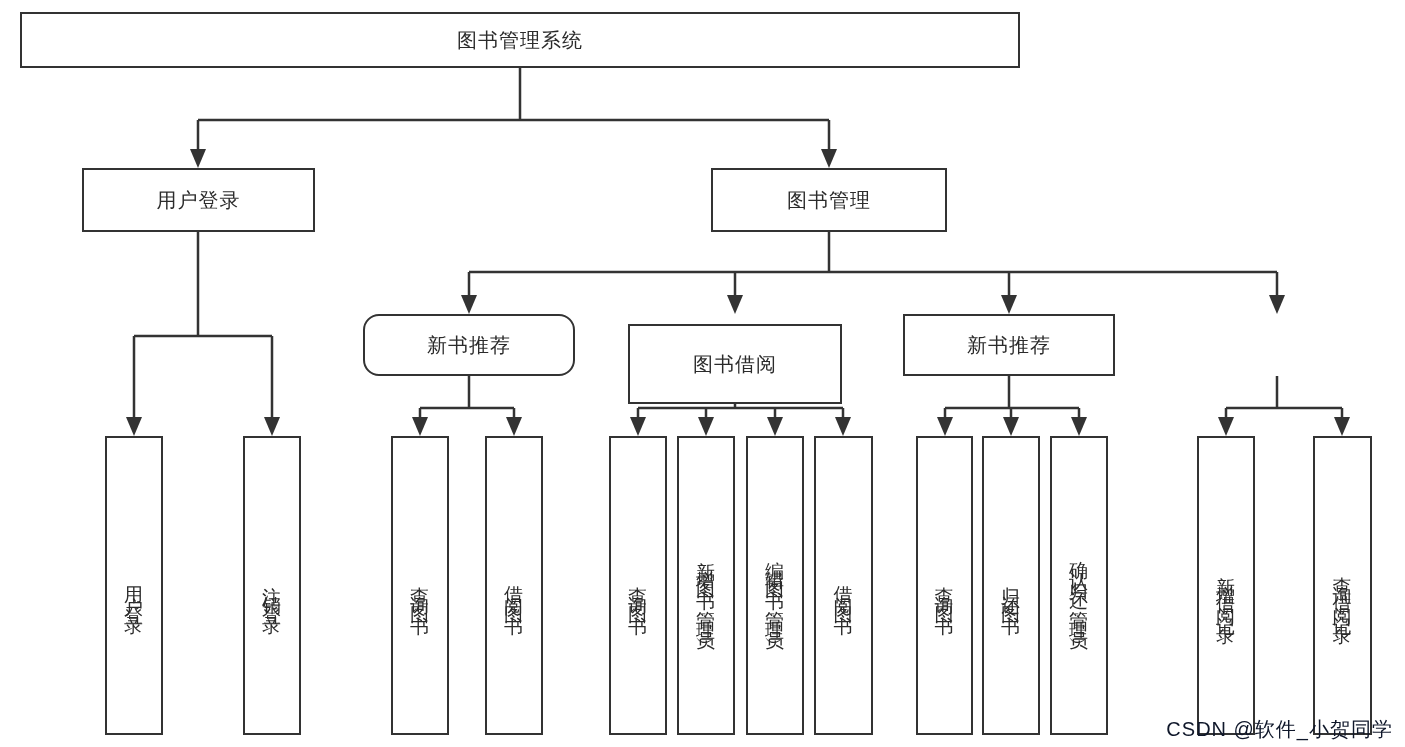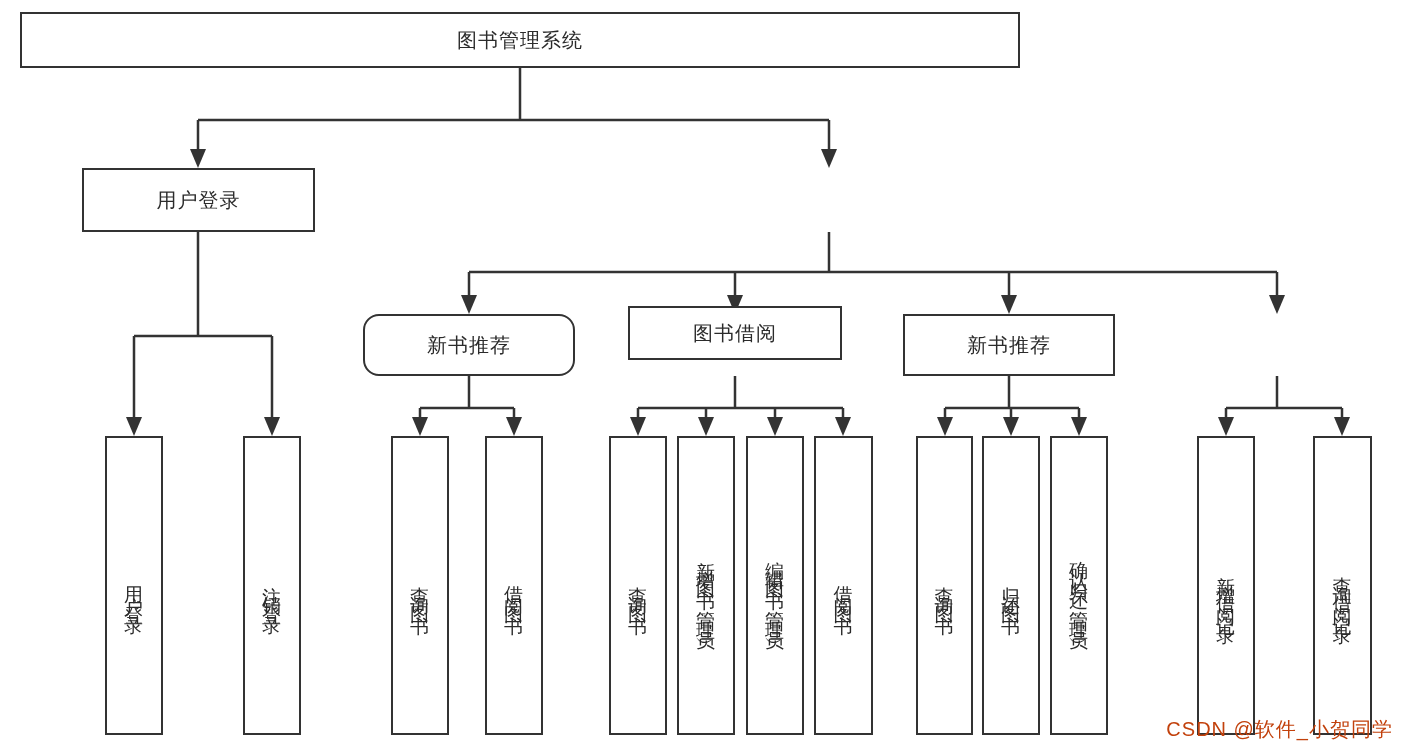--- a/index.html
+++ b/index.html
@@ -32,21 +32,21 @@
     letter-spacing: 10px;
     margin-bottom: -10px;
     line-height: 1;
     white-space: nowrap;
   }
   .watermark {
     position: absolute;
     right: 12px;
     bottom: 4px;
     font-size: 20px;
-    color: #c2410c;
+    color: #0f172a;
     letter-spacing: 1px;
     white-space: nowrap;
   }
 </style>
 </head>
 <body>
 
 <div class="canvas">
 
   <svg class="wires" viewBox="0 0 1405 747" xmlns="http://www.w3.org/2000/svg">
@@ -92,25 +92,28 @@
     </g>
   </svg>
 
   <div class="node hbox root" style="left:20px; top:12px; width:1000px; height:56px;">
     <span>图书管理系统</span>
   </div>
 
   <div class="node hbox" style="left:82px; top:168px; width:233px; height:64px;">
     <span>用户登录</span>
   </div>
+  <div class="node hbox" style="left:711px; top:168px; width:236px; height:64px;">
+    <span>图书管理</span>
+  </div>
 
   <div class="node hbox" style="left:363px; top:314px; width:212px; height:62px;border-radius:16px;">
     <span>新书推荐</span>
   </div>
-  <div class="node hbox" style="left:628px; top:306px; width:214px; height:54px;">
+  <div class="node hbox" style="left:628px; top:324px; width:214px; height:80px;">
     <span>图书借阅</span>
   </div>
   <div class="node hbox" style="left:903px; top:314px; width:212px; height:62px;">
     <span>新书推荐</span>
   </div>
 
   <div class="node vbox" style="left:105px; top:436px; width:58px; height:299px;">
     <span class="vtext">用户登录</span>
   </div>
   <div class="node vbox" style="left:243px; top:436px; width:58px; height:299px;">

